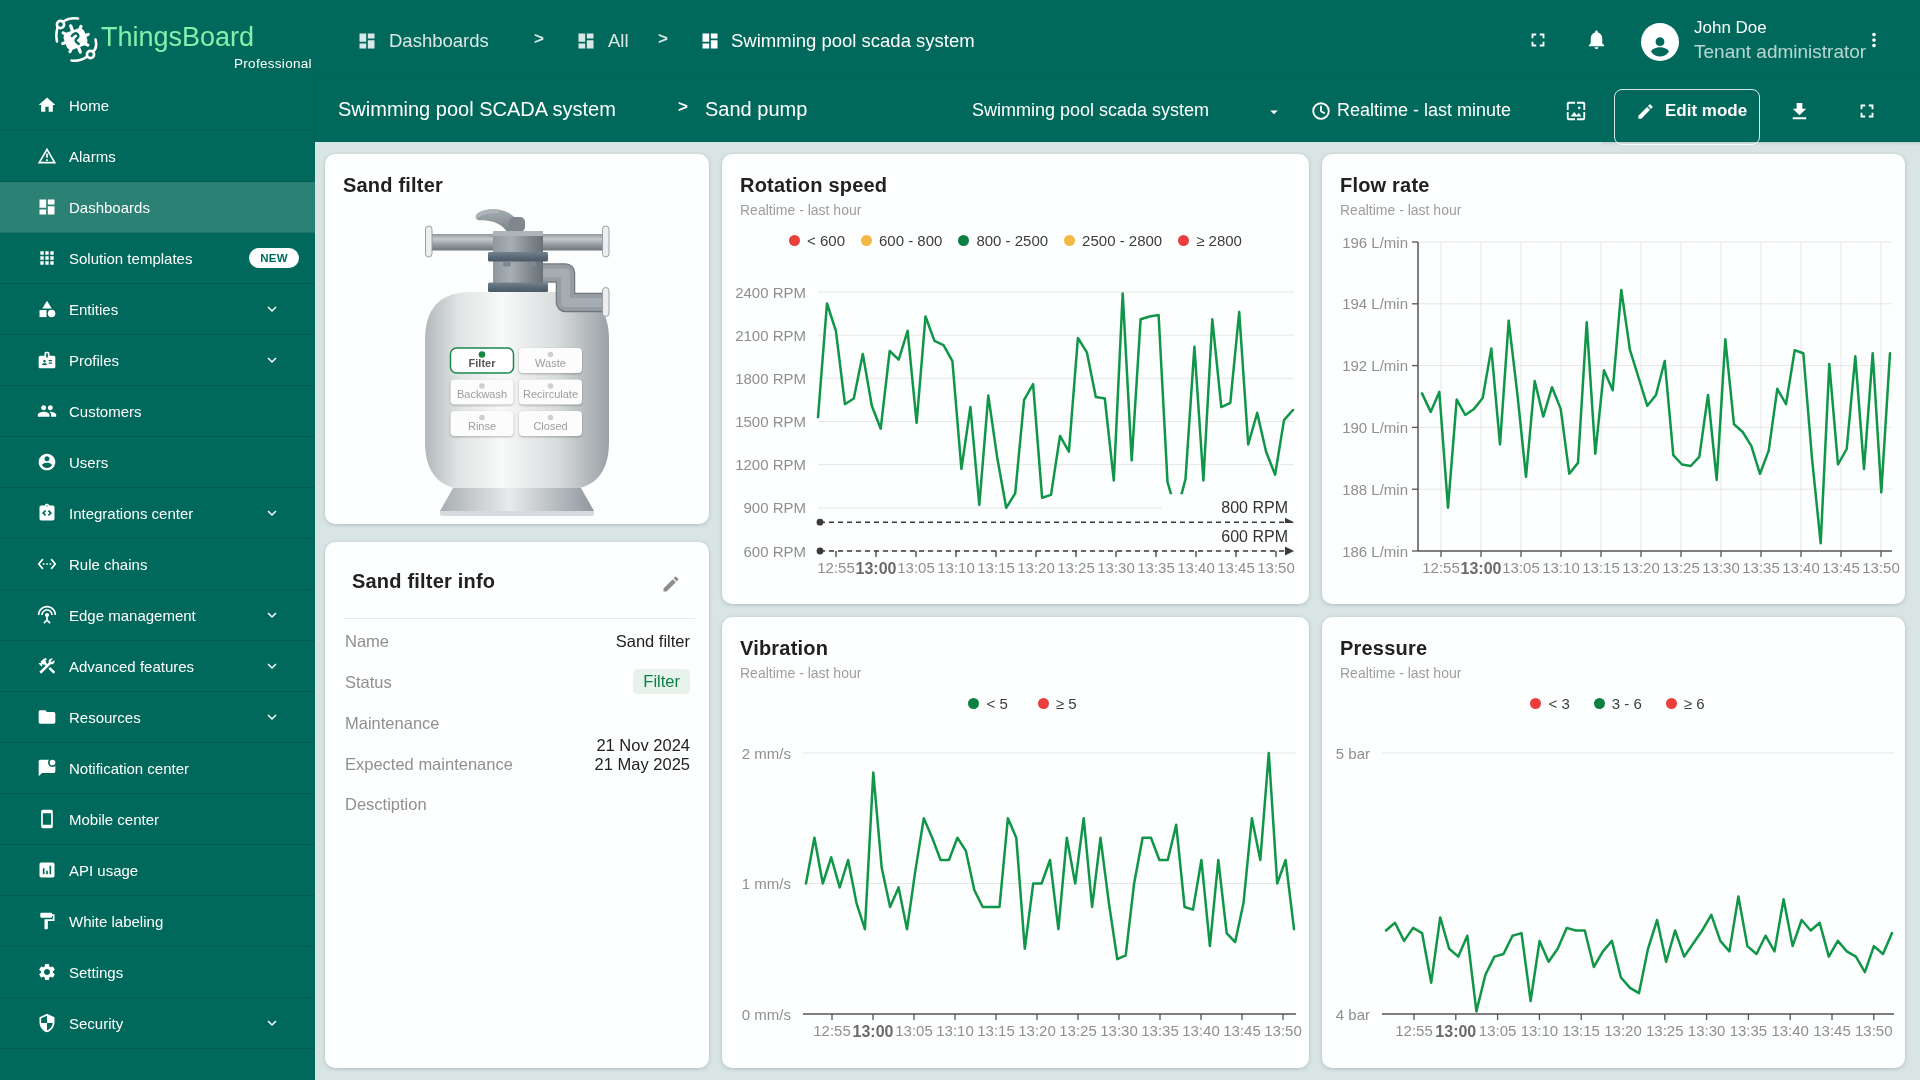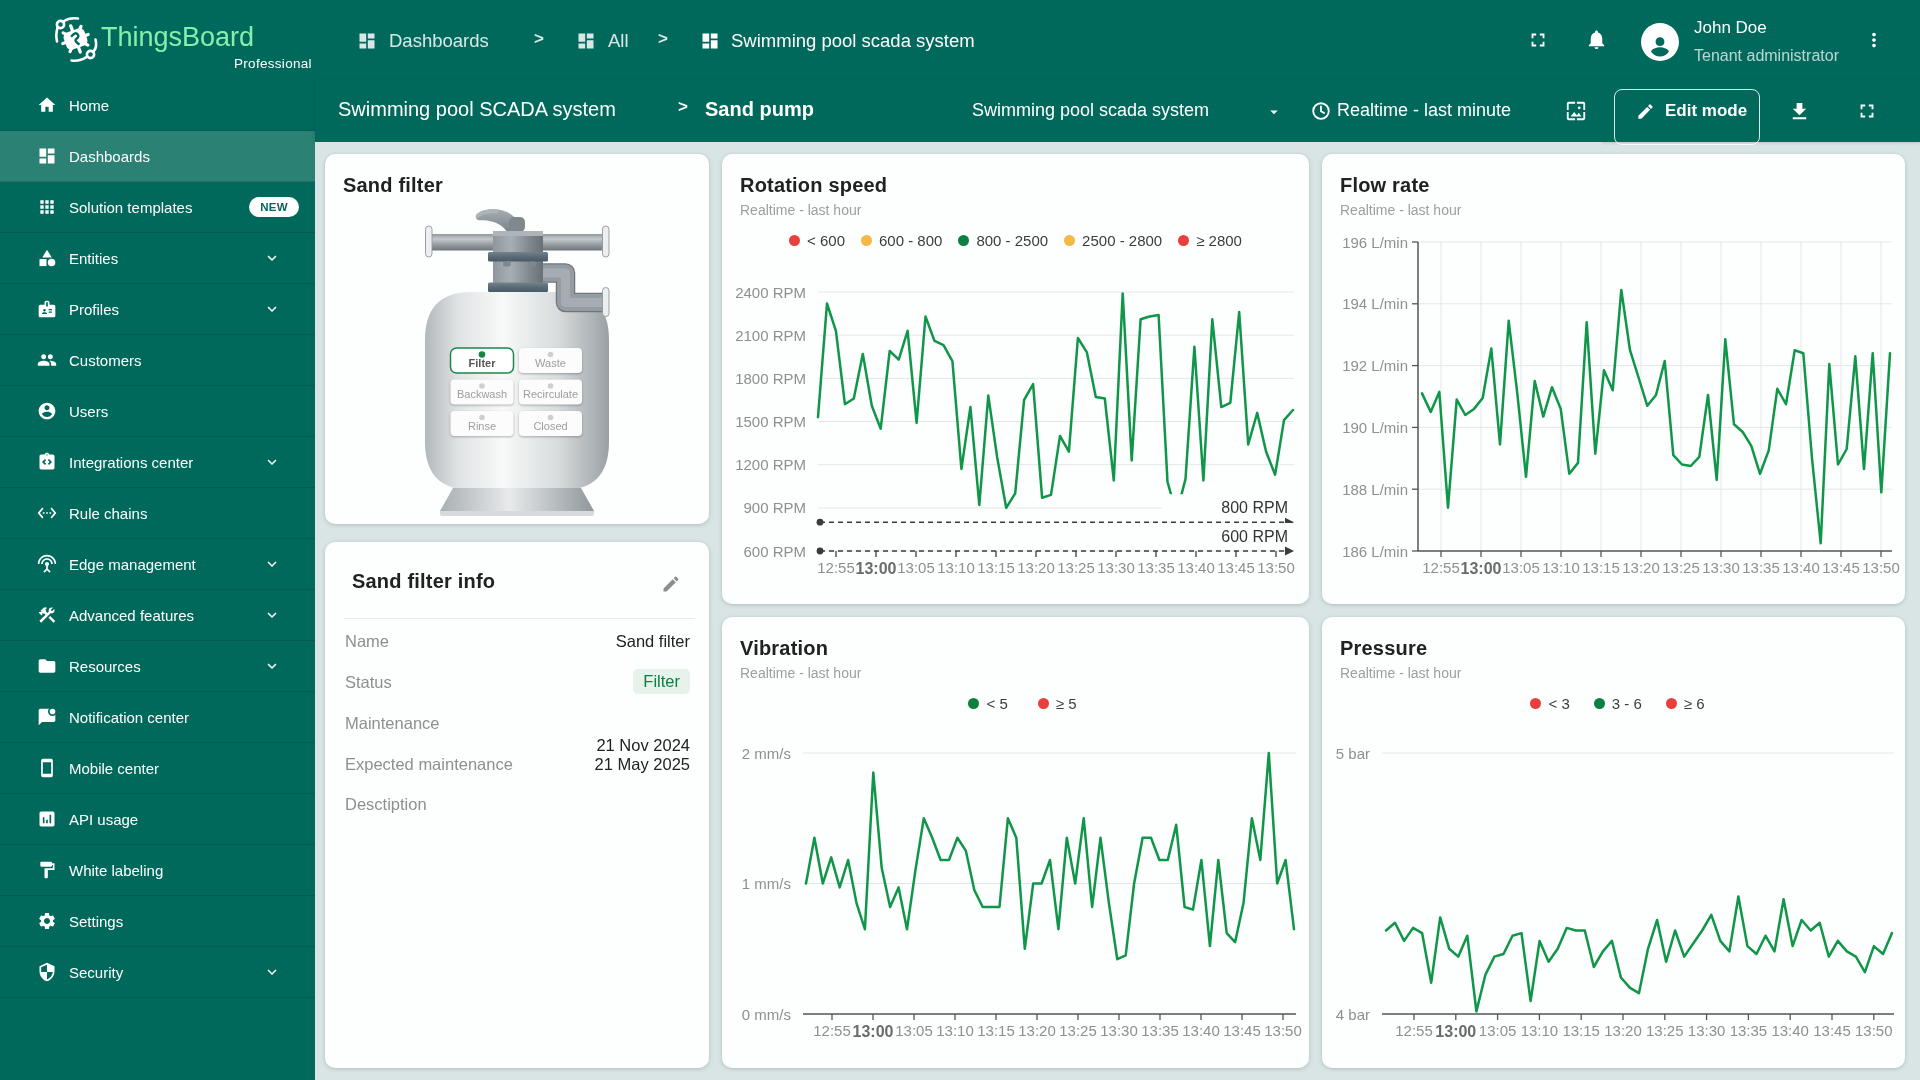--- a/index.html
+++ b/index.html
@@ -68,32 +68,38 @@
       <path fill="#fff" d="M7 14H5v5h5v-2H7v-3zm-2-4h2V7h3V5H5v5zm12 7h-3v2h5v-5h-2v3zM14 5v2h3v3h2V5h-5z"></path>
     </svg>
   <svg class="abs" style="left:1585px;top:28px" width="23" height="23" viewBox="0 0 24 24">
       <path fill="#fff" d="M12 22c1.1 0 2-.9 2-2h-4c0 1.1.9 2 2 2zm6-6v-5c0-3.07-1.63-5.64-4.5-6.32V4c0-.83-.67-1.5-1.5-1.5s-1.5.67-1.5 1.5v.68C7.64 5.36 6 7.92 6 11v5l-2 2v1h16v-1l-2-2z"></path>
     </svg>
   <div class="abs" style="left:1641px;top:23px;width:38px;height:38px;border-radius:50%;background:#fff;"></div>
   <svg class="abs" style="left:1641px;top:23px" width="38" height="38" viewBox="0 0 24 24">
       <path fill="#00695c" d="M12 7.6c1.54 0 2.8 1.26 2.8 2.8s-1.26 2.8-2.8 2.8-2.8-1.26-2.8-2.8 1.26-2.8 2.8-2.8zm0 12.2c-2.33 0-4.4-1.2-5.6-3 .03-1.86 3.73-2.88 5.6-2.88 1.86 0 5.57 1.02 5.6 2.88-1.2 1.8-3.27 3-5.6 3z" transform="translate(0,1.4)"></path>
     </svg>
   <div class="abs" style="left:1694px;top:18px;font-size:17px;color:#fff;">John Doe</div>
-  <div class="abs" style="left:1694px;top:47px;font-size:16px;color:rgba(255,255,255,0.72);">Tenant administrator</div>
+  <div class="abs" style="left:1694px;top:41px;font-size:19px;color:rgba(255,255,255,0.72);">Tenant administrator</div>
   <svg class="abs" style="left:1863px;top:29px" width="22" height="22" viewBox="0 0 24 24">
       <path fill="#fff" d="M12 8c1.1 0 2-.9 2-2s-.9-2-2-2-2 .9-2 2 .9 2 2 2zm0 2c-1.1 0-2 .9-2 2s.9 2 2 2 2-.9 2-2-.9-2-2-2zm0 6c-1.1 0-2 .9-2 2s.9 2 2 2 2-.9 2-2-.9-2-2-2z"></path>
     </svg>
 </div>
 
 <div id="sidebar">
   <div class="menuitem">
       <svg viewBox="0 0 24 24">
         <path fill="#fff" d="M10 20v-6h4v6h5v-8h3L12 3 2 12h3v8z"></path>
       </svg>
       <span>Home</span>
+    </div>
+<div class="menuitem">
+      <svg viewBox="0 0 24 24">
+        <path fill="#fff" d="M12 5.99L19.53 19H4.47L12 5.99M12 2L1 21h22L12 2zm1 14h-2v2h2v-2zm0-7h-2v5h2V9z"></path>
+      </svg>
+      <span>Alarms</span>
     </div>
 <div class="menuitem mi-sel">
       <svg viewBox="0 0 24 24">
         <path fill="#fff" d="M3 13h8V3H3v10zm0 8h8v-6H3v6zm10 0h8V11h-8v10zm0-18v6h8V3h-8z"></path>
       </svg>
       <span>Dashboards</span>
     </div>
 <div class="menuitem">
       <svg viewBox="0 0 24 24">
         <path fill="#fff" d="M4 8h4V4H4v4zm6 12h4v-4h-4v4zm-6 0h4v-4H4v4zm0-6h4v-4H4v4zm6 0h4v-4h-4v4zm6-10v4h4V4h-4zm-6 4h4V4h-4v4zm6 6h4v-4h-4v4zm0 6h4v-4h-4v4z"></path>
@@ -213,21 +219,21 @@
       <span>Security</span>
       <svg class="chev" viewBox="0 0 24 24">
         <path fill="#fff" d="M16.59 8.59L12 13.17 7.41 8.59 6 10l6 6 6-6z"></path>
       </svg>
     </div>
 </div>
 
 <div id="toolbar2">
   <div class="abs" style="left:23px;top:18px;font-size:20px;color:#fff;">Swimming pool SCADA system</div>
   <div class="abs" style="left:363px;top:17px;font-size:17px;color:#fff;font-weight:bold;">&gt;</div>
-  <div class="abs" style="left:390px;top:18px;font-size:20px;color:#fff;font-weight:bold;">Sand pump</div>
+  <div class="abs" style="left:390px;top:18px;font-size:20px;color:#fff;font-weight:normal;">Sand pump</div>
   <div class="abs" style="left:657px;top:20px;font-size:18px;color:#fff;">Swimming pool scada system</div>
   <svg class="abs" style="left:950px;top:23px" width="18" height="18" viewBox="0 0 24 24">
       <path fill="#fff" d="M7 10l5 5 5-5z"></path>
     </svg>
   <svg class="abs" style="left:995px;top:20px" width="22" height="22" viewBox="0 0 24 24">
       <path fill="none" stroke="#fff" stroke-width="2" d="M12 3.5a8.5 8.5 0 1 0 0 17 8.5 8.5 0 0 0 0-17z"></path>
       <path fill="none" stroke="#fff" stroke-width="2" stroke-linecap="round" d="M12 7v5.2l3.4 2"></path>
     </svg>
   <div class="abs" style="left:1022px;top:20px;font-size:18px;color:#fff;">Realtime - last minute</div>
   <svg class="abs" style="left:1250px;top:20px" width="22" height="22" viewBox="0 0 24 24">

